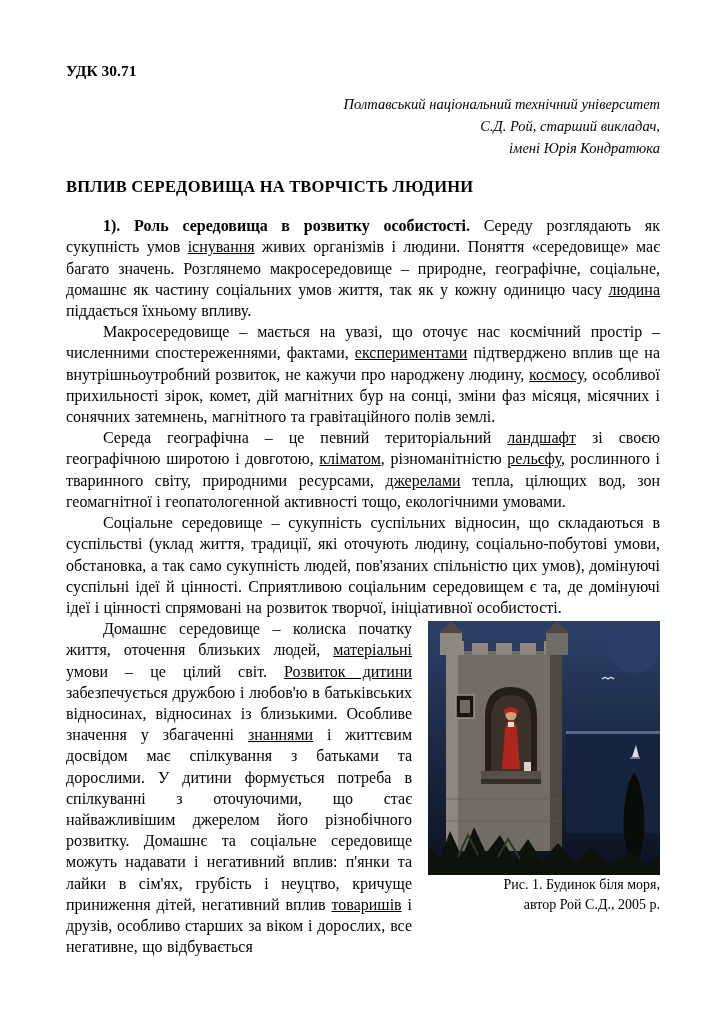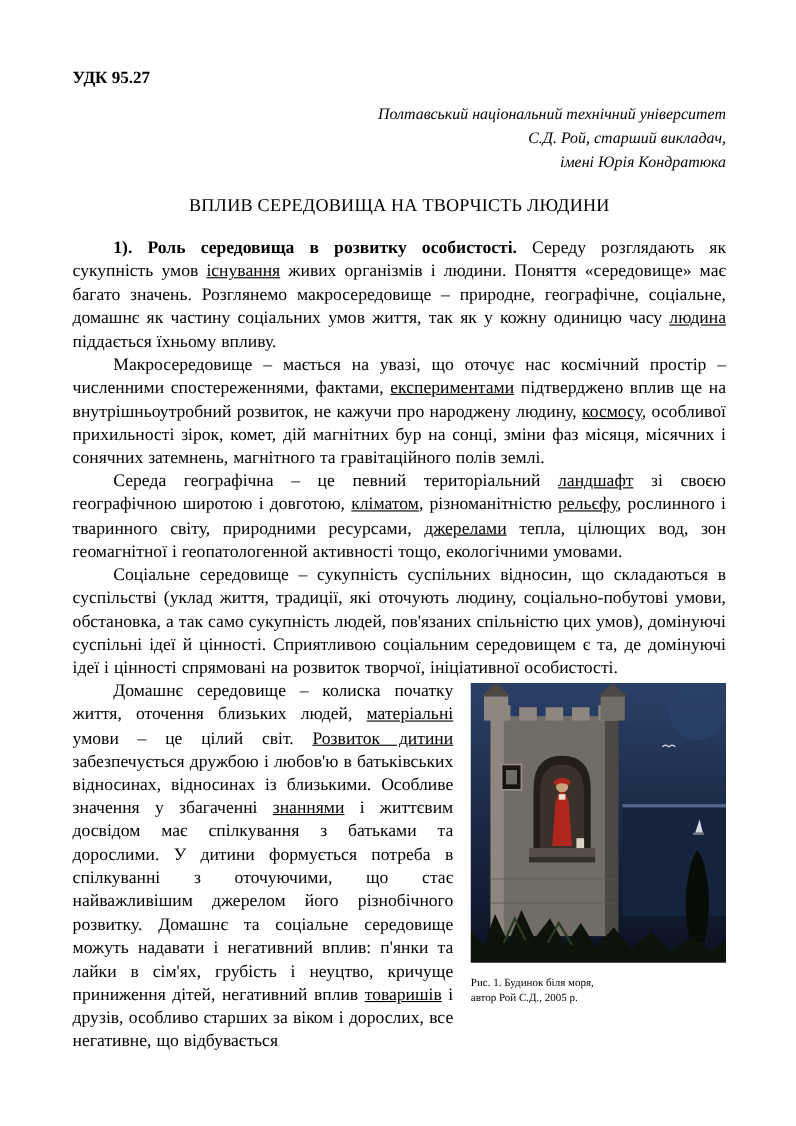--- a/index.html
+++ b/index.html
@@ -20,53 +20,51 @@
     margin:6px 0 14px 0;
   }
   .authors{
     text-align:right;
     font-style:italic;
     font-size:14.5px;
     line-height:1.5;
     margin-bottom:18px;
   }
   .title{
-    text-align:center;
-    font-weight:normal;
+    font-weight:bold;
     font-size:16.5px;
     margin:0 0 18px 0;
     letter-spacing:0.2px;
   }
   .body p{
     margin:0;
     text-align:justify;
     text-indent:37px;
     font-size:16px;
     line-height:21.2px;
     word-spacing:0.5px;
   }
   .figure{
     float:right;
     width:232px;
     margin:3px 0 30px 16px;
   }
   .figure svg{display:block;width:232px;height:254px;background:#0c1424;}
   .figcaption{
-    text-align:left;
-    font-size:10px;
+    text-align:right;
+    font-size:14px;
     line-height:1.4;
-    margin-top:12px;
   }
 </style>
 </head>
 <body>
 
 <div class="page">
 
-  <div class="udk">УДК 95.27</div>
+  <div class="udk">УДК 30.71</div>
 
   <div class="authors">
     <div>Полтавський національний технічний університет</div>
     <div>С.Д. Рой, старший викладач,</div>
     <div>імені Юрія Кондратюка</div>
   </div>
 
   <h1 class="title">ВПЛИВ СЕРЕДОВИЩА НА ТВОРЧІСТЬ ЛЮДИНИ</h1>
 
   <div class="body">

